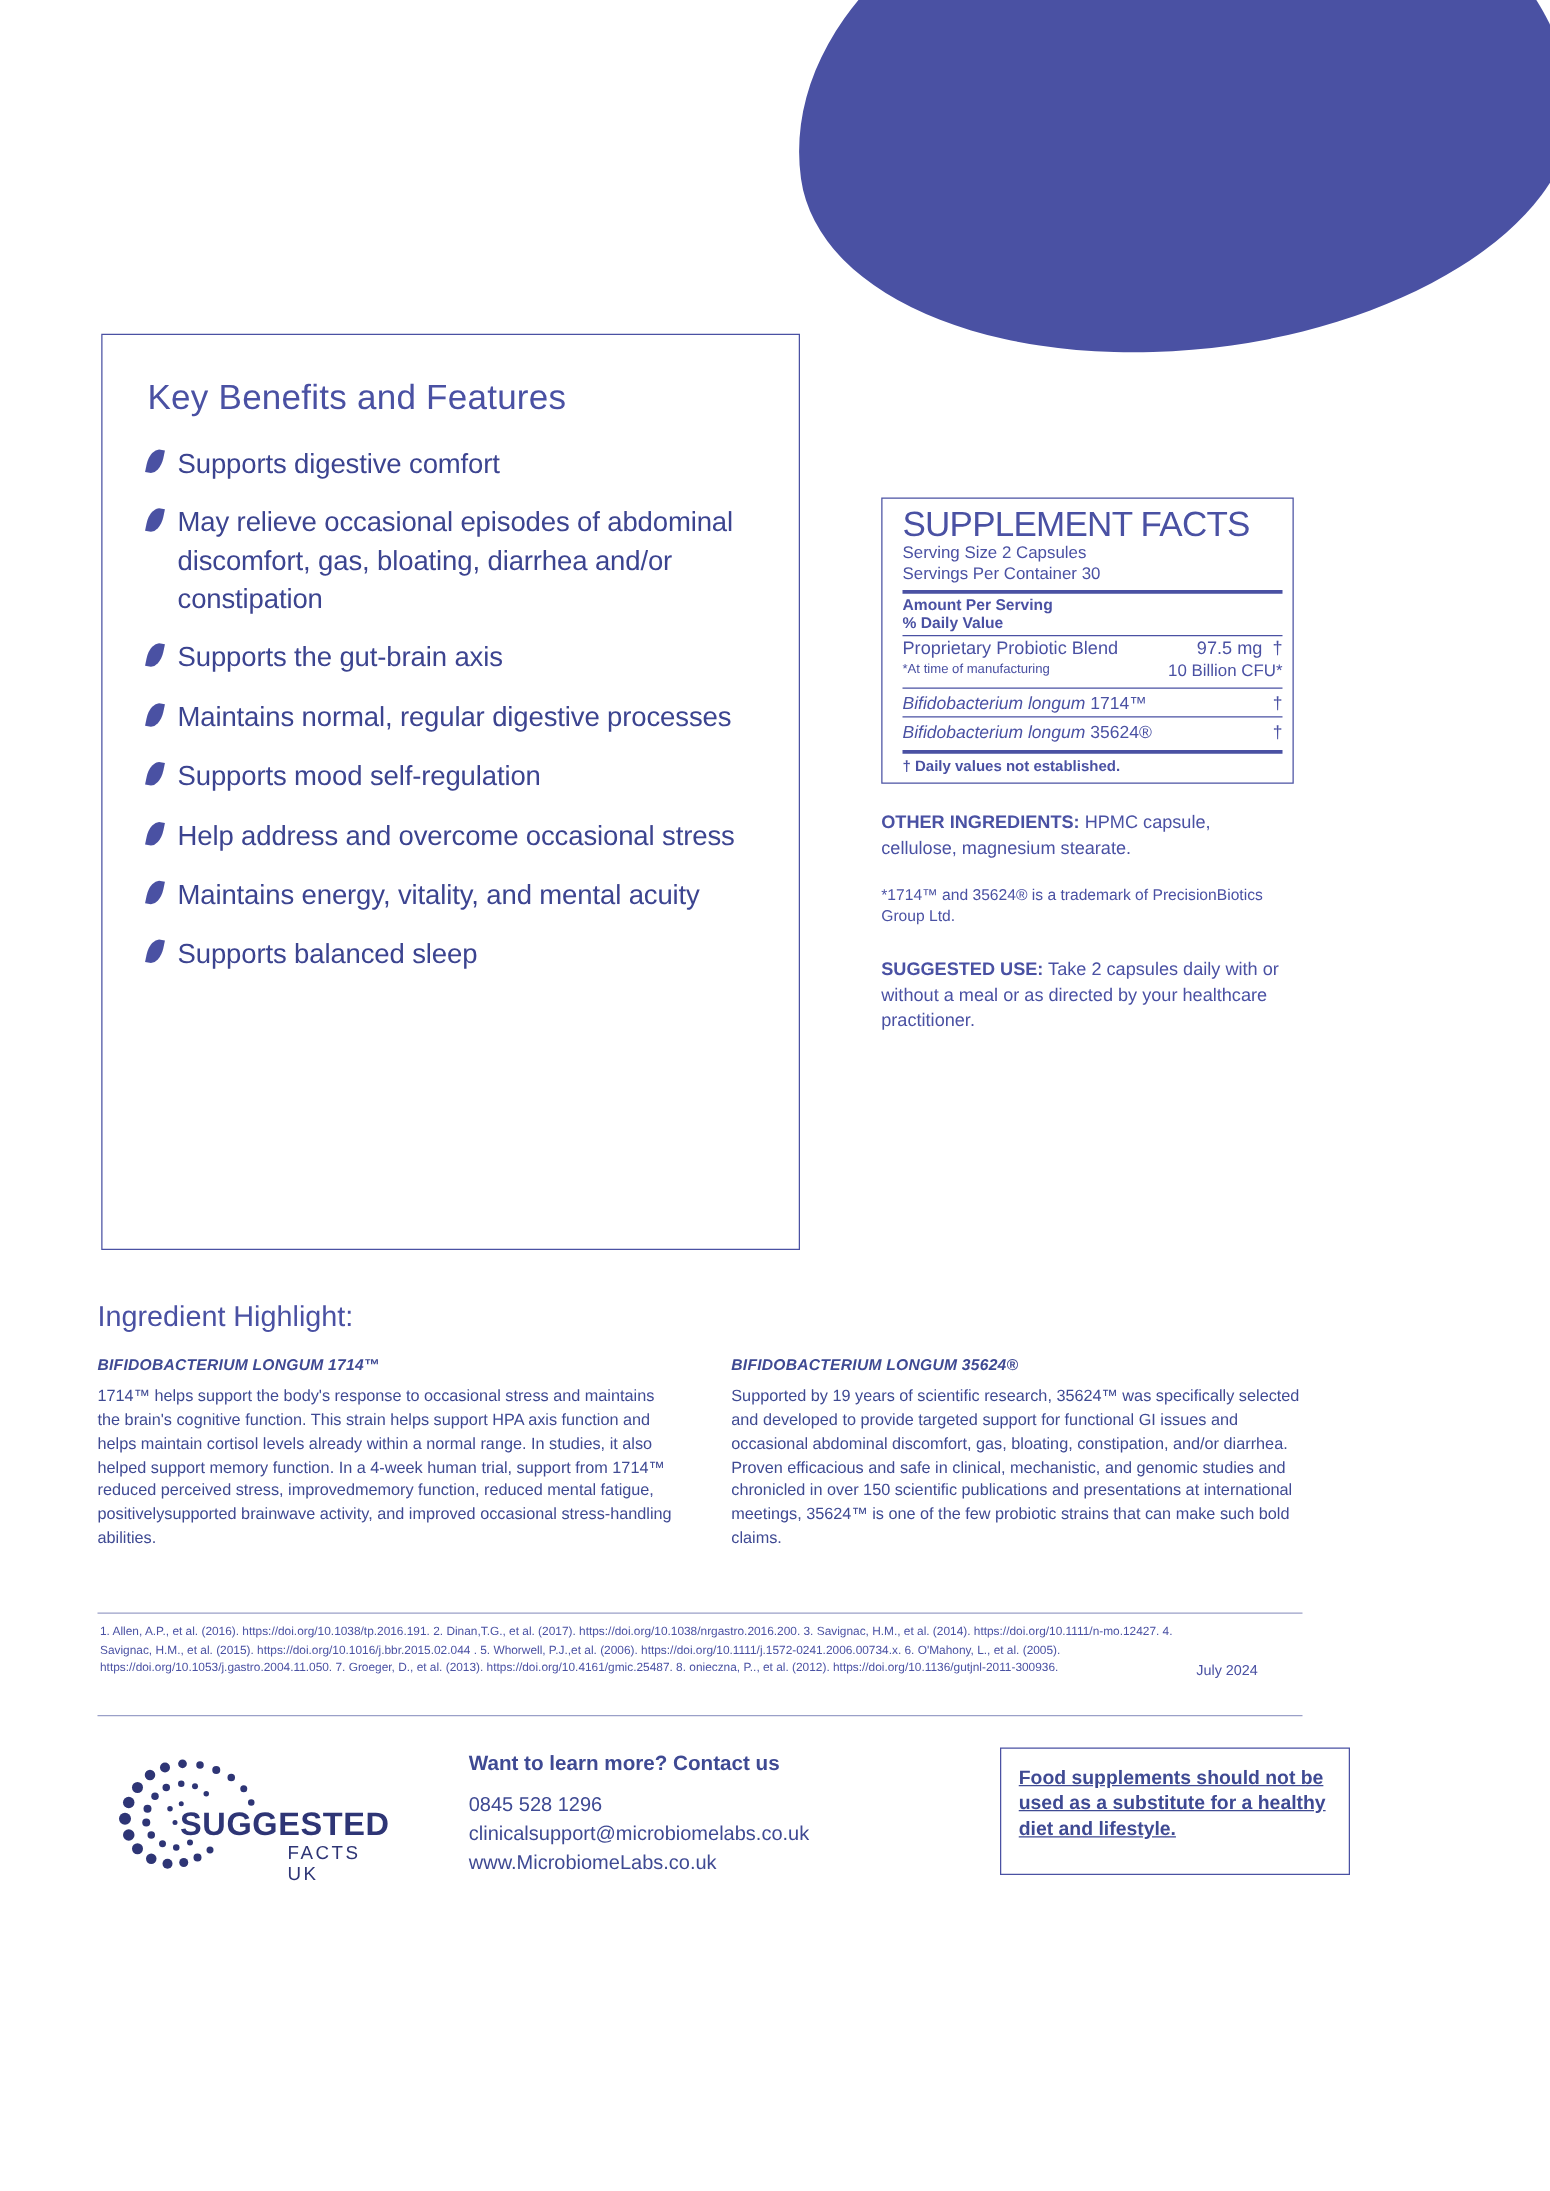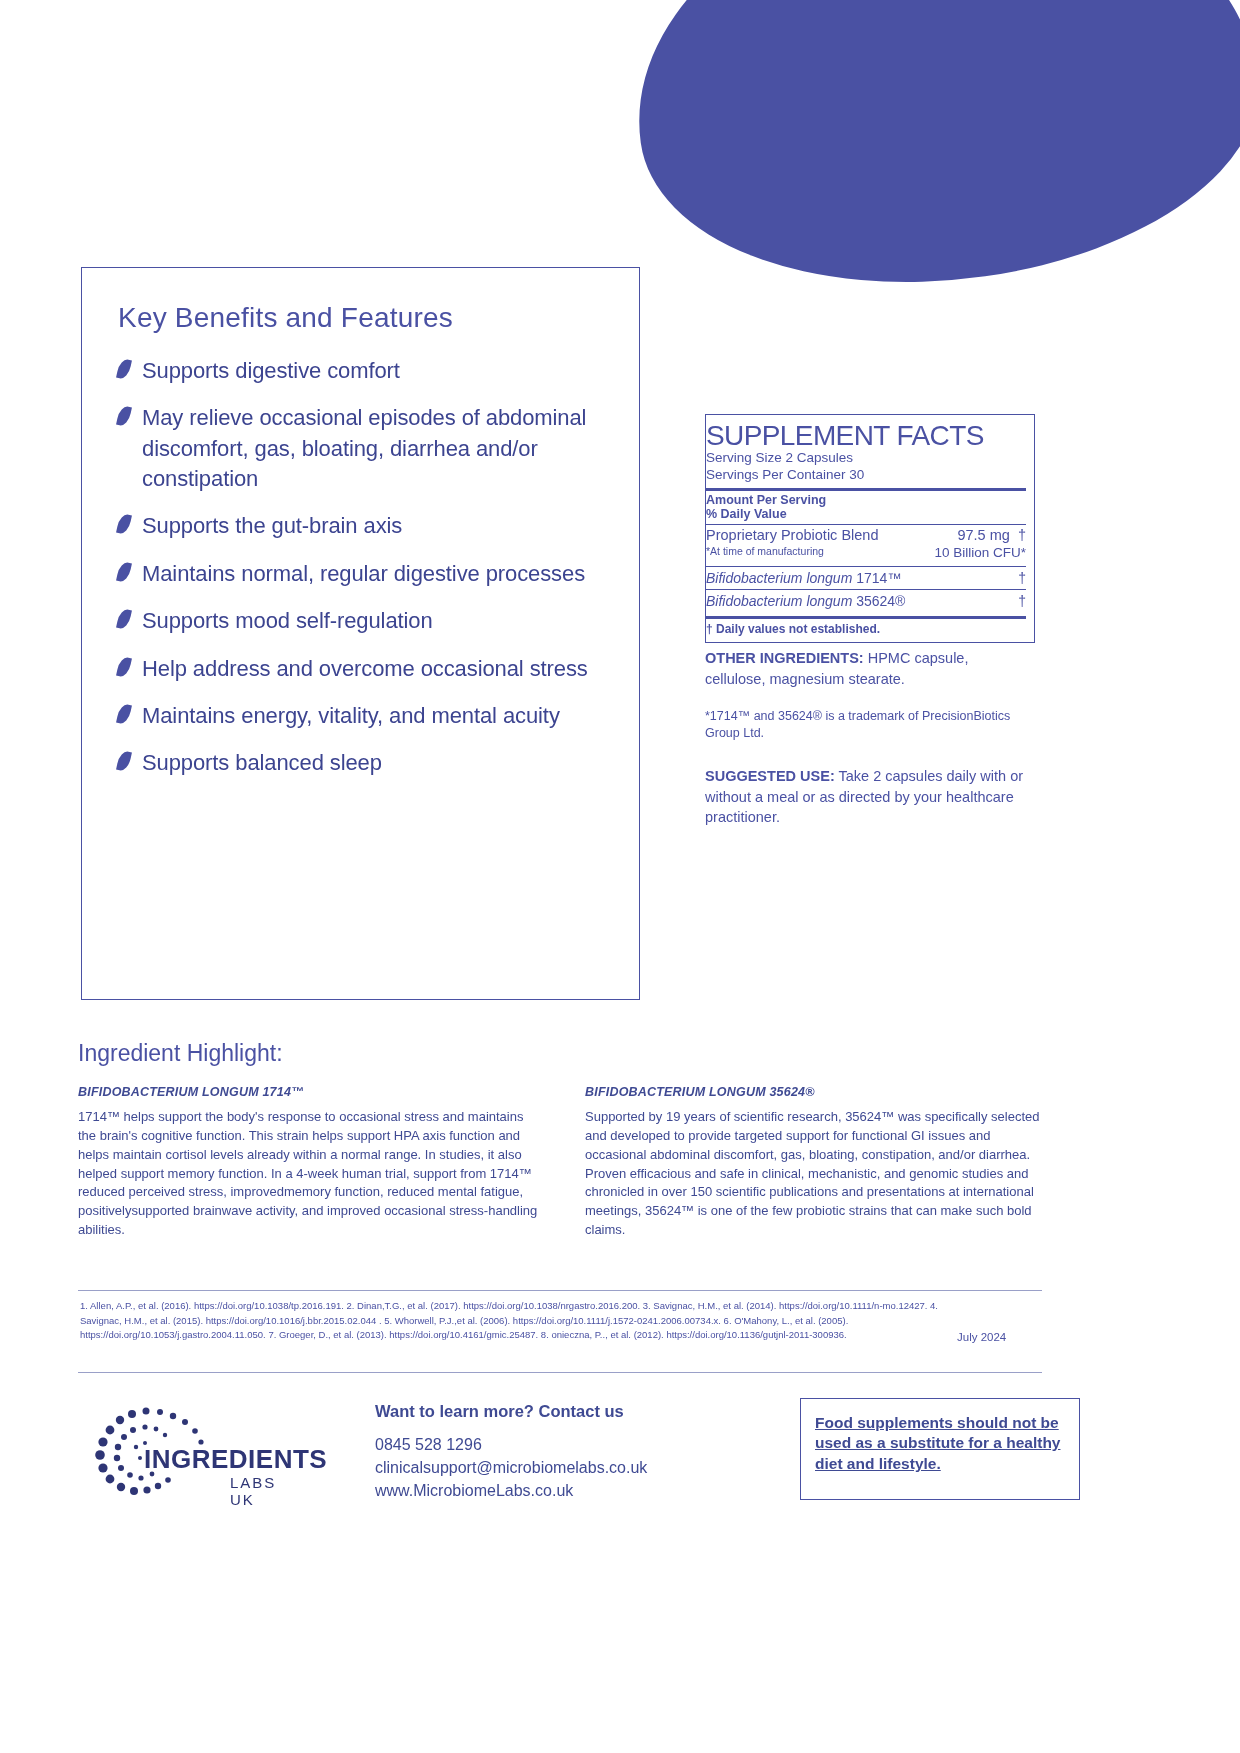--- a/index.html
+++ b/index.html
@@ -71,25 +71,25 @@
     font-weight: normal;
     line-height: 1.38;
     color: #3c4490;
     letter-spacing: -0.1px;
   }
 
   
   .sup-facts {
     position: absolute;
     left: 705px;
-    top: 414px;
+    top: 398px;
     width: 330px;
     border: 1.5px solid #4a51a3;
     box-sizing: border-box;
-    padding: 6px 8px 6px 0;
+    padding: 6px 8px 6px 16px;
     color: #4a51a3;
   }
   .sf-title {
     font-size: 28px;
     font-weight: 400;
     letter-spacing: -0.6px;
     line-height: 1.05;
     color: #4a51a3;
   }
   .sf-sub {
@@ -411,22 +411,22 @@
         <circle cx="37" cy="58" r="3.2"></circle>
           <circle cx="41" cy="68" r="3"></circle>
           <circle cx="50" cy="75" r="2.8"></circle>
         <circle cx="61" cy="78" r="2.6"></circle>
           <circle cx="72" cy="74" r="2.4"></circle>
           <circle cx="56" cy="47" r="2.2"></circle>
         <circle cx="65" cy="43" r="2"></circle>
           <circle cx="60" cy="58" r="2"></circle>
       </g>
     </svg>
-    <div class="logo-text">INGREDIENTS</div>
-    <div class="logo-sub">LABS UK</div>
+    <div class="logo-text">SUGGESTED</div>
+    <div class="logo-sub">FACTS UK</div>
   </div>
 
   <div class="contact">
     <div class="contact-head">Want to learn more? Contact us</div>
     <div class="contact-line">0845 528 1296</div>
     <div class="contact-line">clinicalsupport@microbiomelabs.co.uk</div>
     <div class="contact-line">www.MicrobiomeLabs.co.uk</div>
   </div>
 
   <div class="disclaimer">Food supplements should not be used as a substitute for a healthy diet and lifestyle.</div>

